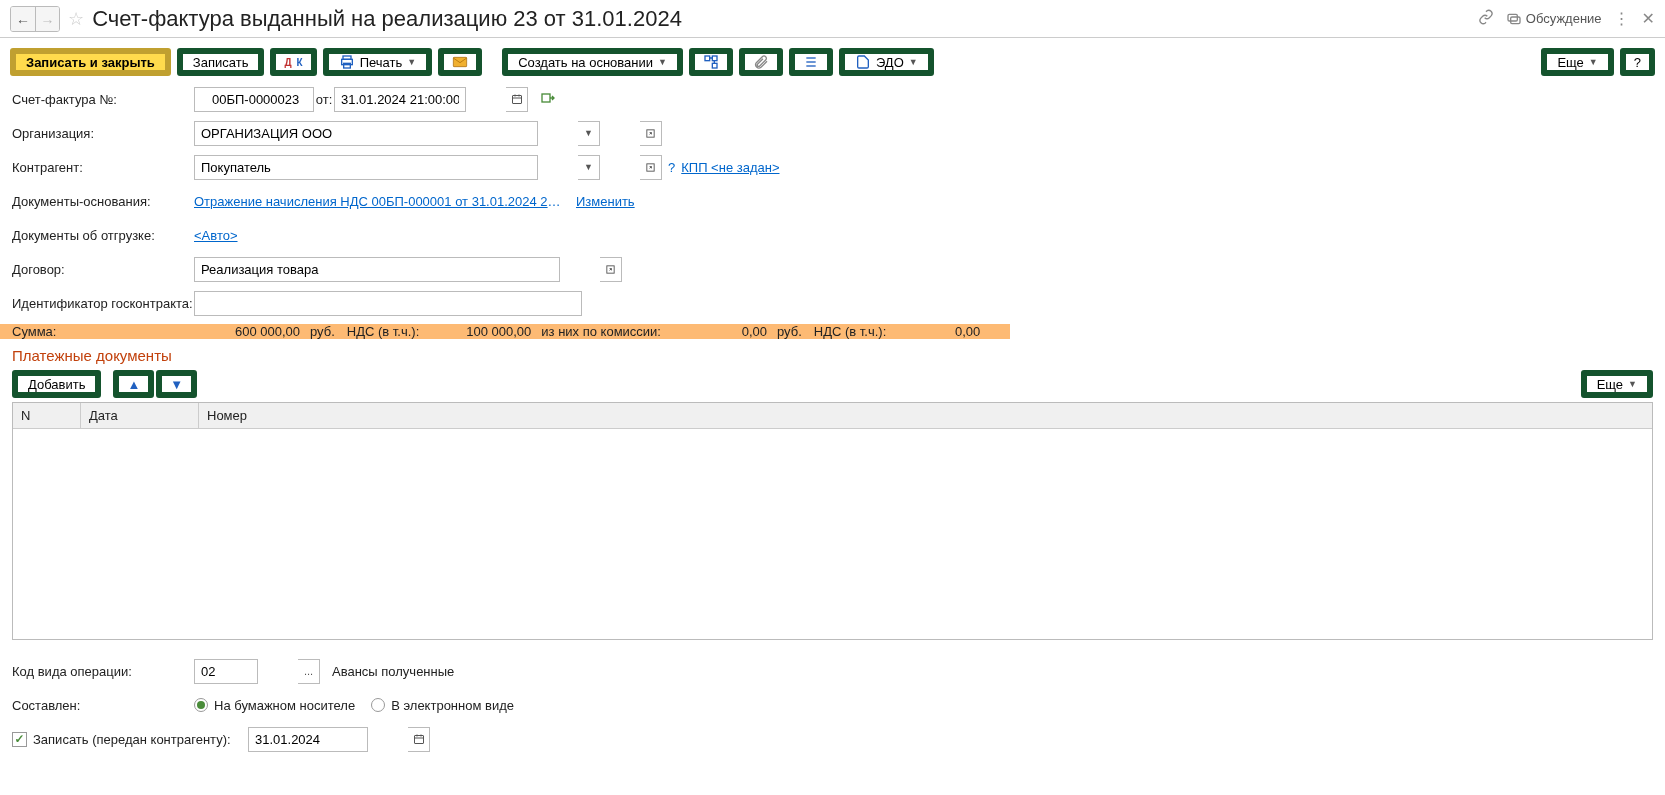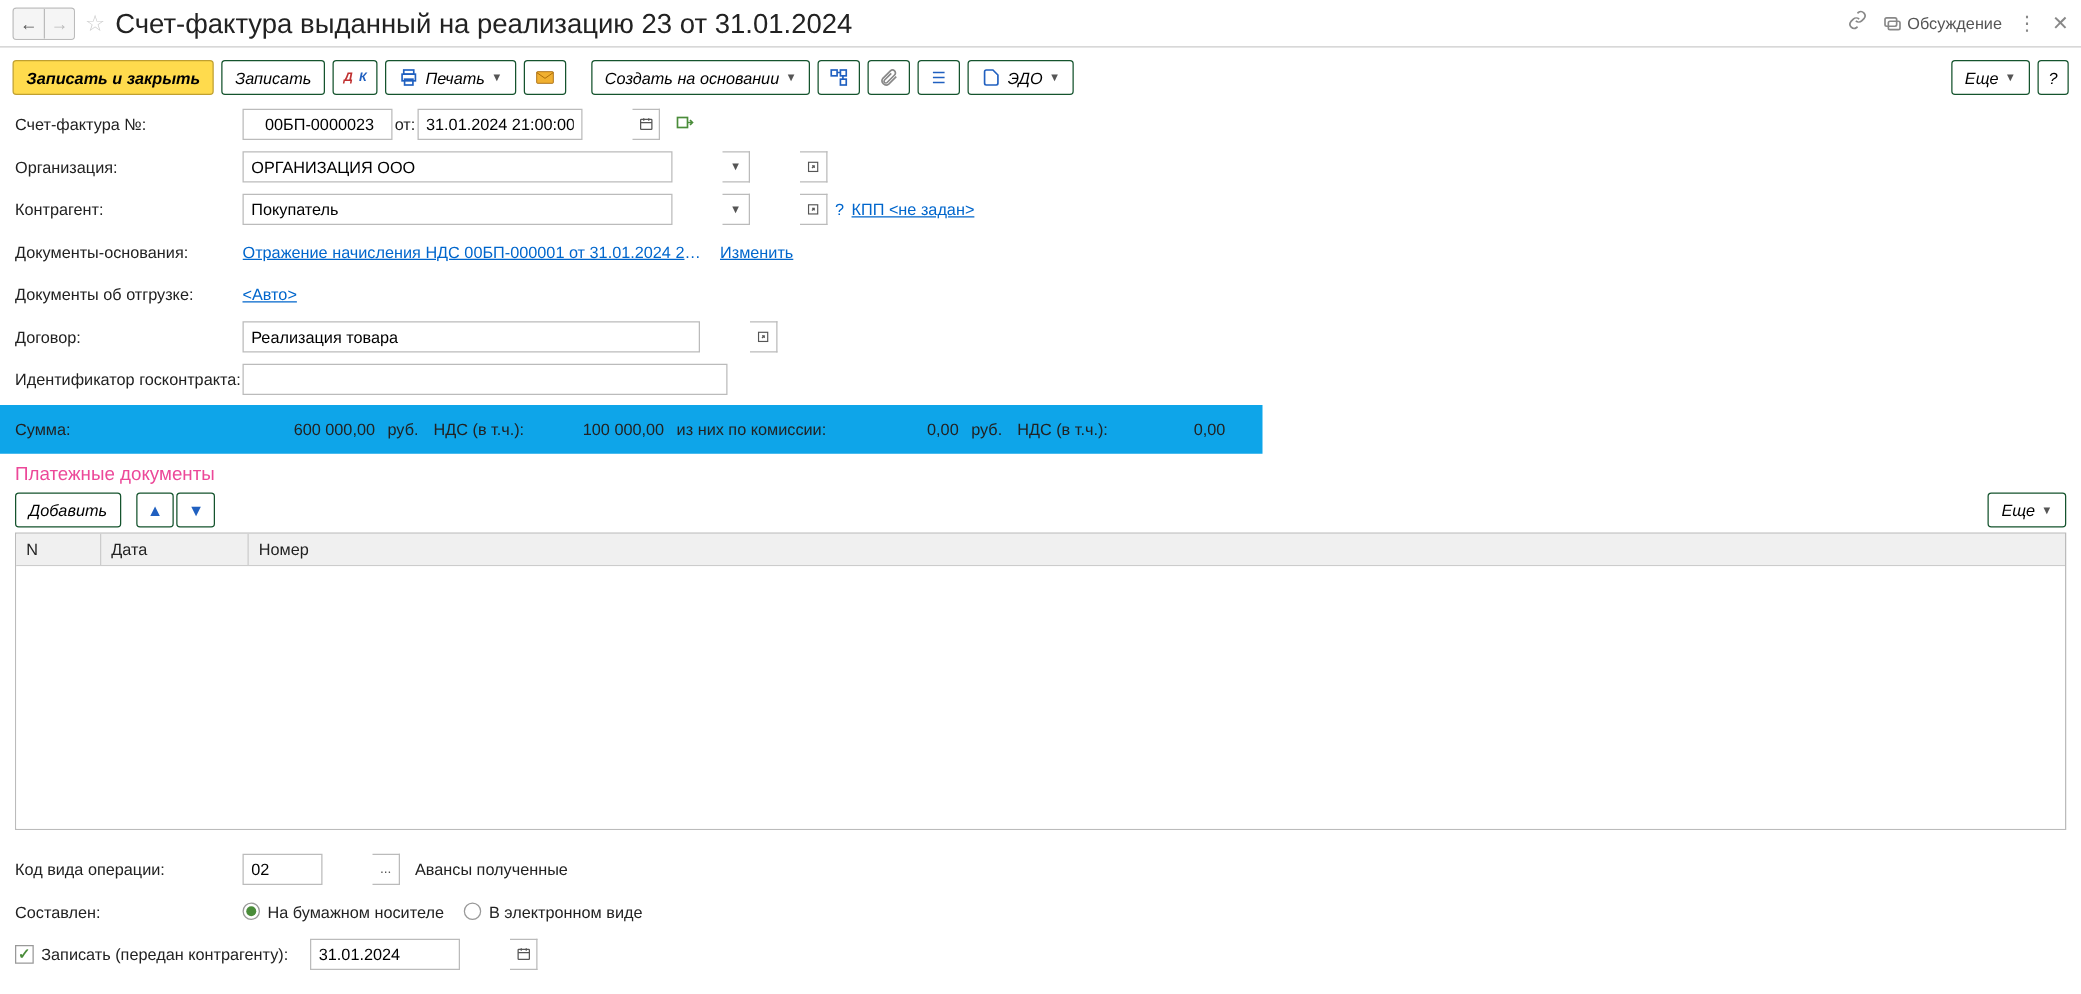--- a/index.html
+++ b/index.html
@@ -6,36 +6,36 @@
 body { font-size: 13px; background: #fff; color: #222; }
 .header-bar { display: flex; align-items: center; padding: 4px 10px; border-bottom: 1px solid #ccc; height: 38px; }
 .nav-btns { display: flex; border: 1px solid #bbb; border-radius: 3px; overflow: hidden; margin-right: 8px; }
 .nav-btn { width: 24px; height: 24px; display: flex; align-items: center; justify-content: center; background: #f5f5f5; border: none; cursor: pointer; font-size: 14px; color: #555; }
 .nav-btn + .nav-btn { border-left: 1px solid #bbb; color: #bbb; }
 .star-icon { color: #ccc; font-size: 18px; margin-right: 8px; cursor: pointer; }
 .page-title { font-size: 22px; font-weight: normal; flex: 1; }
 .header-right { display: flex; align-items: center; gap: 12px; }
 .header-icon { color: #888; cursor: pointer; font-size: 16px; }
 .toolbar { display: flex; align-items: center; padding: 10px 10px; gap: 6px; }
-.btn { border: 1px solid #14532d; background: #fff; padding: 5px 10px; border-radius: 3px; cursor: pointer; font-size: 13px; display: flex; align-items: center; gap: 5px; height: 28px; font-style: italic; }
+.btn { border: 6px solid #14532d; background: #fff; padding: 5px 10px; border-radius: 3px; cursor: pointer; font-size: 13px; display: flex; align-items: center; gap: 5px; height: 28px; }
 .btn-primary { background: #ffdb4d; border-color: #c0a030; font-weight: bold; }
 .btn-icon { padding: 5px 8px; }
 .caret { font-size: 9px; color: #555; }
 .toolbar-spacer { flex: 1; }
 .form-area { padding: 0 12px; }
 .form-row { display: flex; align-items: center; margin-bottom: 8px; min-height: 26px; }
 .form-label { width: 182px; flex-shrink: 0; }
 .text-input { border: 1px solid #bbb; padding: 3px 6px; height: 25px; font-size: 13px; }
 .input-group { display: flex; gap: 40px; }
 .input-btn { border: 1px solid #bbb; border-left: none; background: #fff; width: 22px; height: 25px; display: flex; align-items: center; justify-content: center; cursor: pointer; font-size: 11px; color: #555; }
 .link { color: #0066cc; text-decoration: underline; cursor: pointer; }
 .help-icon { color: #0066cc; margin: 0 6px; cursor: pointer; }
-.sum-row { background: #0ea5e9; padding: 12px 12px; display: flex; align-items: center; margin: 4px 0 8px -12px; width: 1010px; }
+.sum-row { background: #fdba74; padding: 0 12px; display: flex; align-items: center; margin: 4px 0 8px -12px; width: 1010px; }
 .sum-val { display: inline-block; text-align: right; padding: 0 6px; }
-.section-title { color: #ec4899; font-size: 15px; margin: 6px 0; }
+.section-title { color: #c2410c; font-size: 15px; margin: 6px 0; }
 .table-toolbar { display: flex; align-items: center; gap: 2px; margin-bottom: 4px; }
 .grid { border: 1px solid #bbb; }
 .grid-header { display: flex; background: #f0f0f0; border-bottom: 1px solid #ccc; }
 .grid-header > div { padding: 5px 8px; border-right: 1px solid #ccc; font-size: 13px; }
 .grid-body { height: 210px; background: #fff; }
 .radio-group { display: flex; align-items: flex-start; gap: 16px; }
 .radio-item { display: flex; align-items: center; gap: 6px; cursor: pointer; }
 .radio-circle { width: 14px; height: 14px; border: 1px solid #999; border-radius: 50%; display: flex; align-items: center; justify-content: center; }
 .radio-circle.checked::after { content: ''; width: 8px; height: 8px; background: #4a8c3a; border-radius: 50%; }
 .checkbox { width: 15px; height: 15px; border: 1px solid #999; display: flex; align-items: center; justify-content: center; background: #fff; }

